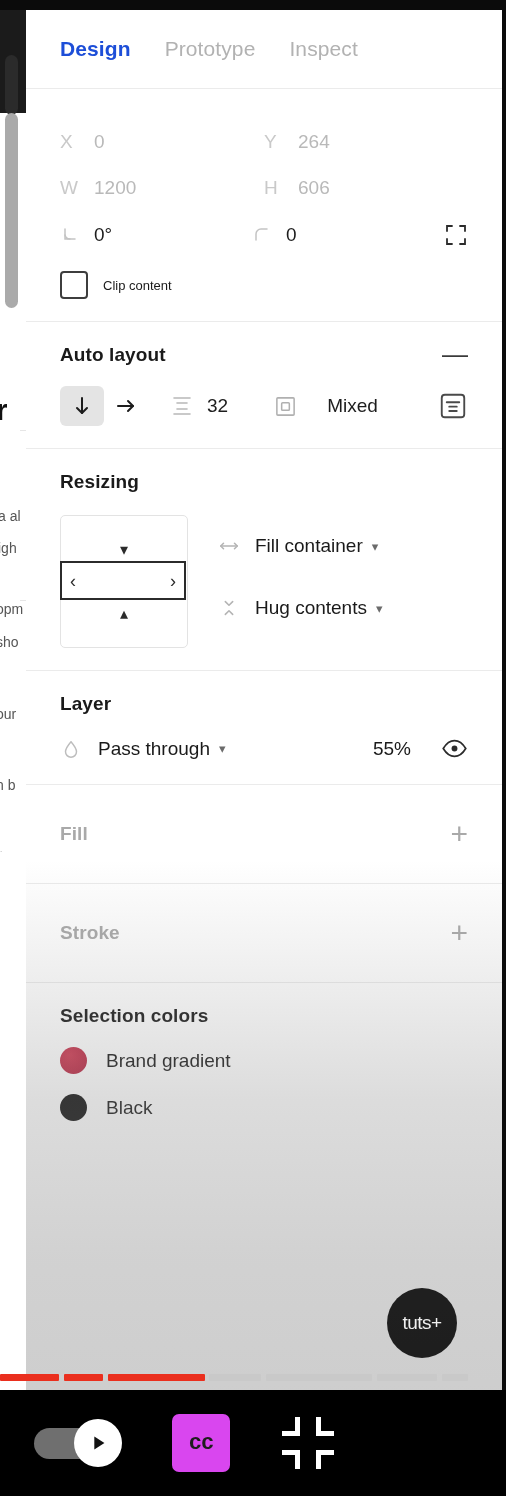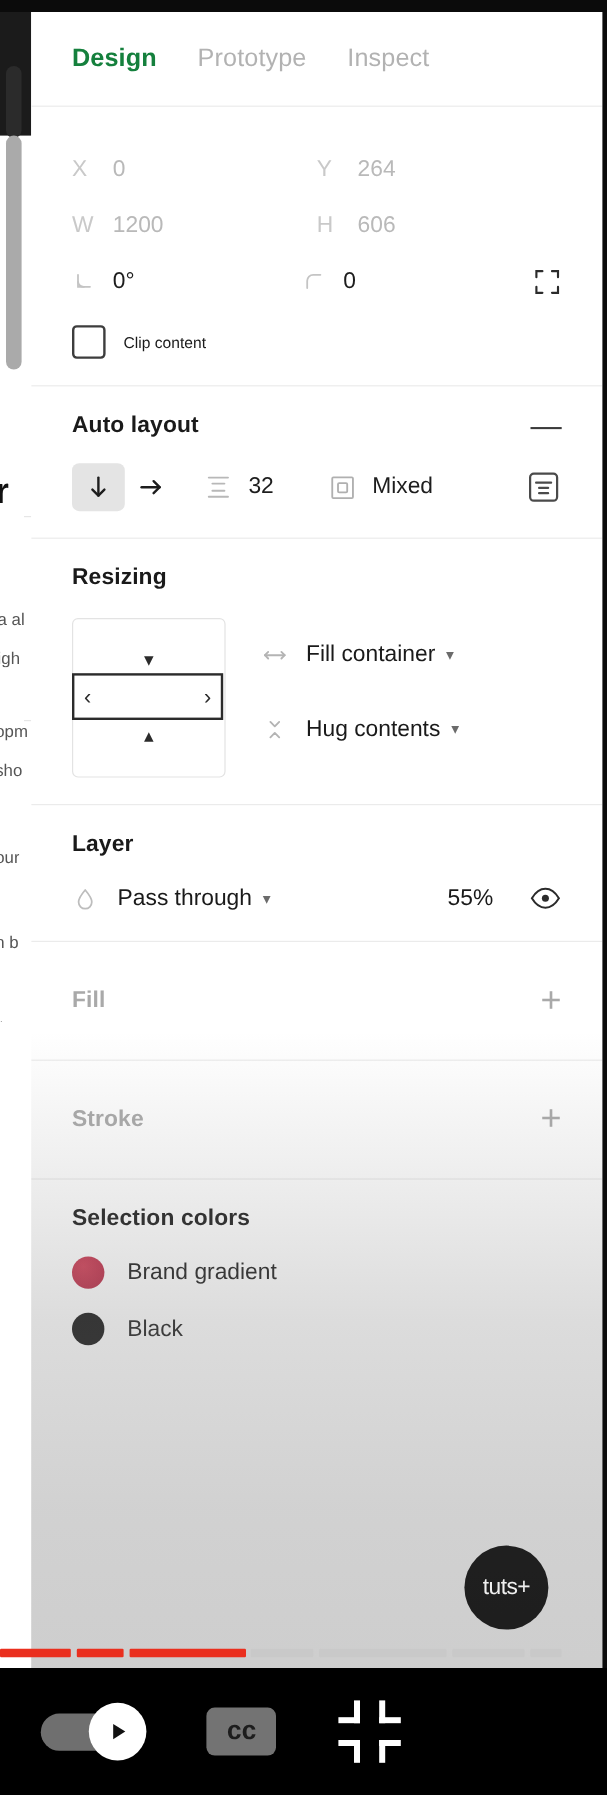--- a/index.html
+++ b/index.html
@@ -23,21 +23,21 @@
 
   
   #panel{position:absolute;left:26px;top:10px;width:476px;height:1380px;
          background:#ffffff;overflow:hidden;}
   #panel-border-r{position:absolute;left:502px;top:0;width:4px;height:1390px;background:#0b0b0b;}
   #panel-border-t{position:absolute;left:0;top:0;width:506px;height:10px;background:#0b0b0b;}
 
   
   #tabs{display:flex;align-items:center;height:78px;padding:0 34px;gap:34px;}
   .tab{font-size:21px;color:#b2b2b2;letter-spacing:.1px;}
-  .tab.active{color:#15803d;font-weight:700;text-align:right;}
+  .tab.active{color:#1d4ed8;font-weight:700;text-align:right;}
 
   .divider{height:1px;background:#ebebeb;margin:0;}
 
   .section{padding:22px 34px 22px 34px;position:relative;}
   .sec-title{font-size:19px;font-weight:700;color:#1a1a1a;letter-spacing:.1px;}
   .sec-title.muted{color:#a9a9a9;font-weight:700;}
   .sec-head{display:flex;align-items:center;justify-content:space-between;}
 
   .chev{display:inline-block;margin-left:9px;color:#6b6b6b;font-size:13px;vertical-align:2px;}
 
@@ -54,21 +54,21 @@
   .checkbox{width:24px;height:24px;border:2px solid #3d3d3d;border-radius:4px;}
   .checkrow .cl{font-size:13px;color:#1a1a1a;margin-left:15px;}
 
   
   .al-row{display:flex;align-items:center;margin-top:20px;gap:0;}
   .al-btn{width:44px;height:40px;display:flex;align-items:center;justify-content:center;border-radius:6px;}
   .al-btn.sel{background:#e4e4e4;}
   .al-gap{display:flex;align-items:center;margin-left:22px;}
   .al-gap .v{font-size:19px;color:#1d1d1d;margin-left:13px;}
   .al-pad{display:flex;align-items:center;margin-left:46px;}
-  .al-pad .v{font-size:19px;color:#1d1d1d;margin-left:13px;}
+  .al-pad .v{font-size:19px;color:#1d1d1d;margin-left:30px;}
 
   
   .resize-wrap{display:flex;align-items:flex-start;margin-top:22px;}
   .resize-box{width:126px;height:131px;border:1px solid #e3e3e3;border-radius:5px;
               position:relative;display:flex;flex-direction:column;justify-content:space-between;
               align-items:center;}
   .rb-mid{position:absolute;left:-1px;top:45px;width:126px;height:39px;border:2px solid #2b2b2b;
           display:flex;align-items:center;justify-content:space-between;padding:0 8px;
           box-sizing:border-box;background:#fff;}
   .rb-ch{font-size:18px;color:#2b2b2b;line-height:1;}
@@ -108,21 +108,21 @@
   .pseg.todo{background:#c9c9c9;}
 
   
   #controls{position:absolute;left:0;top:1390px;width:506px;height:106px;background:#000;
       display:flex;align-items:center;}
   .ctrl{display:flex;align-items:center;justify-content:center;}
   #autoplay{margin-left:34px;position:relative;width:88px;height:38px;}
   #ap-pill{position:absolute;left:0;top:4px;width:62px;height:31px;border-radius:16px;background:#6f6f6f;}
   #ap-knob{position:absolute;left:40px;top:0;width:48px;height:48px;margin-top:-5px;border-radius:50%;
       background:#fff;display:flex;align-items:center;justify-content:center;}
-  #cc{margin-left:50px;width:58px;height:40px;border-radius:7px;background:#737373;
+  #cc{margin-left:50px;width:58px;height:58px;border-radius:7px;background:#d946ef;
       display:flex;align-items:center;justify-content:center;}
   #cc .cct{font-size:22px;font-weight:700;color:#1d1d1d;letter-spacing:-1px;font-family:"Liberation Mono",monospace;}
   #gear{margin-left:56px;position:relative;width:70px;height:50px;}
   #hd{position:absolute;left:26px;top:-3px;background:#e02613;color:#fff;font-size:16px;
       font-weight:700;padding:2px 5px;border-radius:3px;letter-spacing:-.3px;}
   #fs{margin-left:52px;width:52px;height:52px;position:relative;}
   .fsl{position:absolute;background:#fff;}
 </style>
 </head>
 <body>

